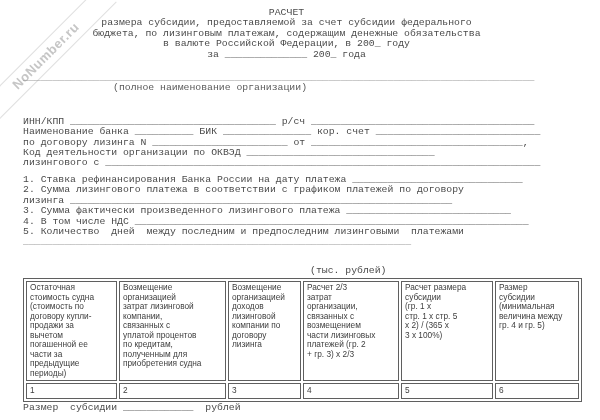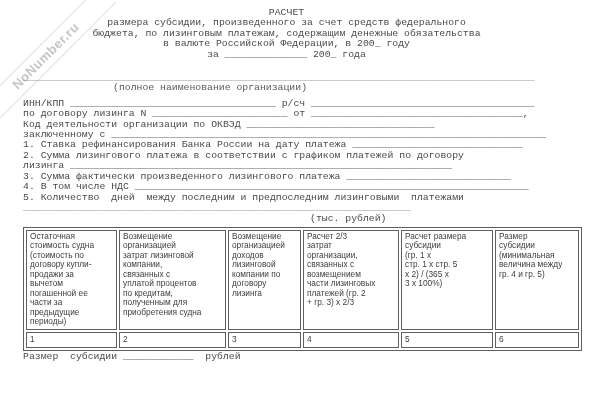--- a/index.html
+++ b/index.html
@@ -16,25 +16,25 @@
     font-family:"Liberation Sans","DejaVu Sans",sans-serif;
     font-weight:bold; font-size:13px; letter-spacing:0.5px;
     color:#c6c6c6;
     border-top:1px solid #dfdfdf; border-bottom:1px solid #dfdfdf;
   }
   .content { position:absolute; left:23px; top:8px; width:527px; }
   .mline { font-size:9.8px; line-height:10.4px; white-space:pre; color:#4a4a4a; }
   .title-block { text-align:center; }
   .name-line { margin-top:13px; color:#8e8e8e; }
   .caption1 { padding-left:90px; color:#5a5a5a; }
-  .org-lines { margin-top:5px; }
+  .org-lines { margin-top:23px; }
   .caption2 { padding-left:140px; color:#5a5a5a; }
-  .items { }
+  .items { margin-top:6px; }
   .fill { color:#8e8e8e; }
-  .units { margin-top:1px; padding-left:287px; }
+  .units { margin-top:18px; padding-left:287px; }
   table.calc-table {
     margin-top:2px; width:555px; table-layout:fixed;
     border-collapse:separate; border-spacing:2px;
     border:1px solid #5f5f5f; background:#ffffff;
   }
   table.calc-table td {
     border:1px solid #5f5f5f; vertical-align:top;
     font-family:"Liberation Sans","DejaVu Sans",sans-serif;
     font-size:8.3px; line-height:9.5px; color:#3d3d3d;
     padding:1px 3px 2px 3px; white-space:pre-line; overflow:hidden;
@@ -46,34 +46,35 @@
 <body>
 
 <div class="page">
 
   <div class="ribbon">NoNumber.ru</div>
 
   <div class="content">
 
     <div class="title-block">
       <div class="mline">РАСЧЕТ</div>
-      <div class="mline">размера субсидии, произведенного за счет средств федерального</div>
+      <div class="mline">размера субсидии, предоставляемой за счет субсидии федерального</div>
       <div class="mline">бюджета, по лизинговым платежам, содержащим денежные обязательства</div>
       <div class="mline">в валюте Российской Федерации, в 200_ году</div>
       <div class="mline">за ______________ 200_ года</div>
     </div>
 
     <div class="mline name-line">_______________________________________________________________________________________</div>
     <div class="mline caption1">(полное наименование организации)</div>
 
     <div class="org-lines">
       <div class="mline">ИНН/КПП ___________________________________ р/сч ______________________________________</div>
+      <div class="mline">Наименование банка __________ БИК _______________ кор. счет ____________________________</div>
       <div class="mline">по договору лизинга N _______________________ от ____________________________________,</div>
       <div class="mline">Код деятельности организации по ОКВЭД ________________________________</div>
-      <div class="mline">заключенному с __________________________________________________________________________</div>
+      <div class="mline">лизингового с __________________________________________________________________________</div>
     </div>
 
     <div class="items">
       <div class="mline">1. Ставка рефинансирования Банка России на дату платежа _____________________________</div>
       <div class="mline">2. Сумма лизингового платежа в соответствии с графиком платежей по договору</div>
       <div class="mline">лизинга _________________________________________________________________</div>
       <div class="mline">3. Сумма фактически произведенного лизингового платежа ____________________________</div>
       <div class="mline">4. В том числе НДС ___________________________________________________________________</div>
       <div class="mline">5. Количество  дней  между последним и предпоследним лизинговыми  платежами</div>
       <div class="mline fill">__________________________________________________________________</div>

